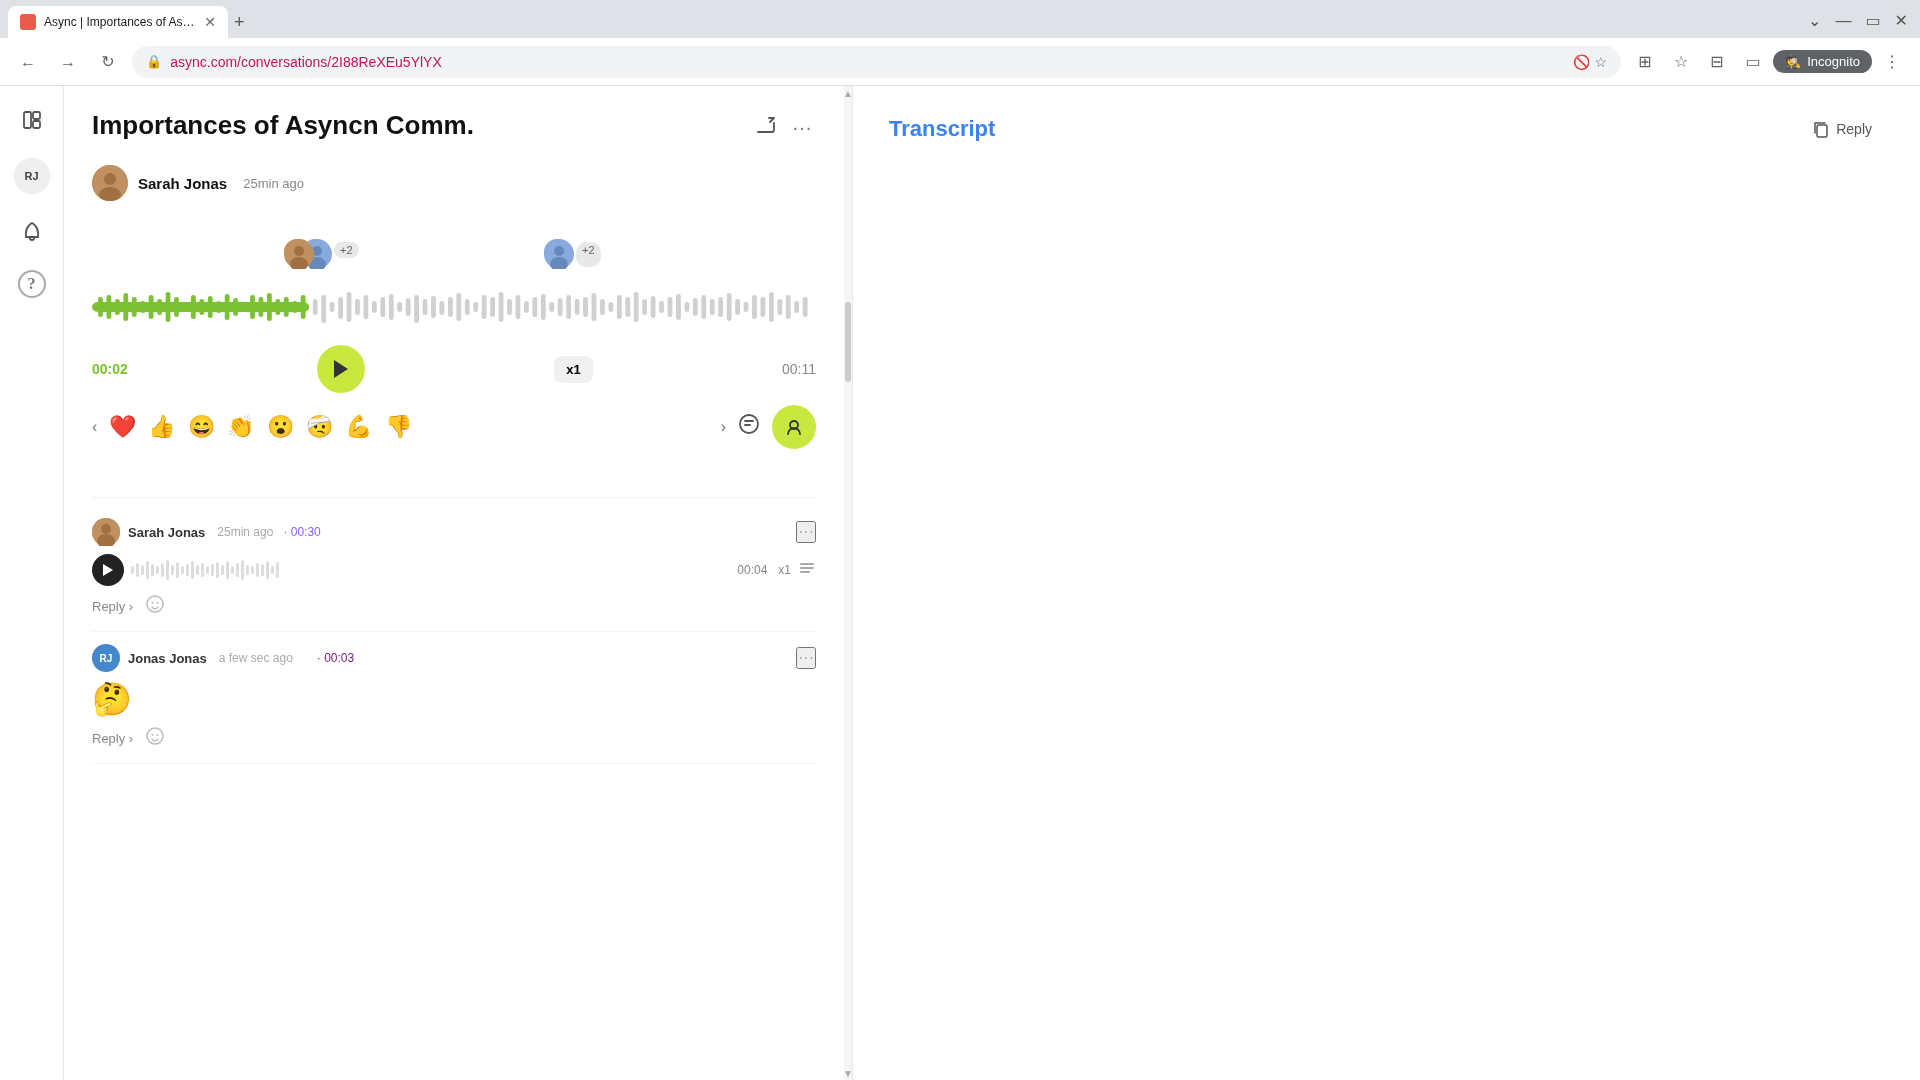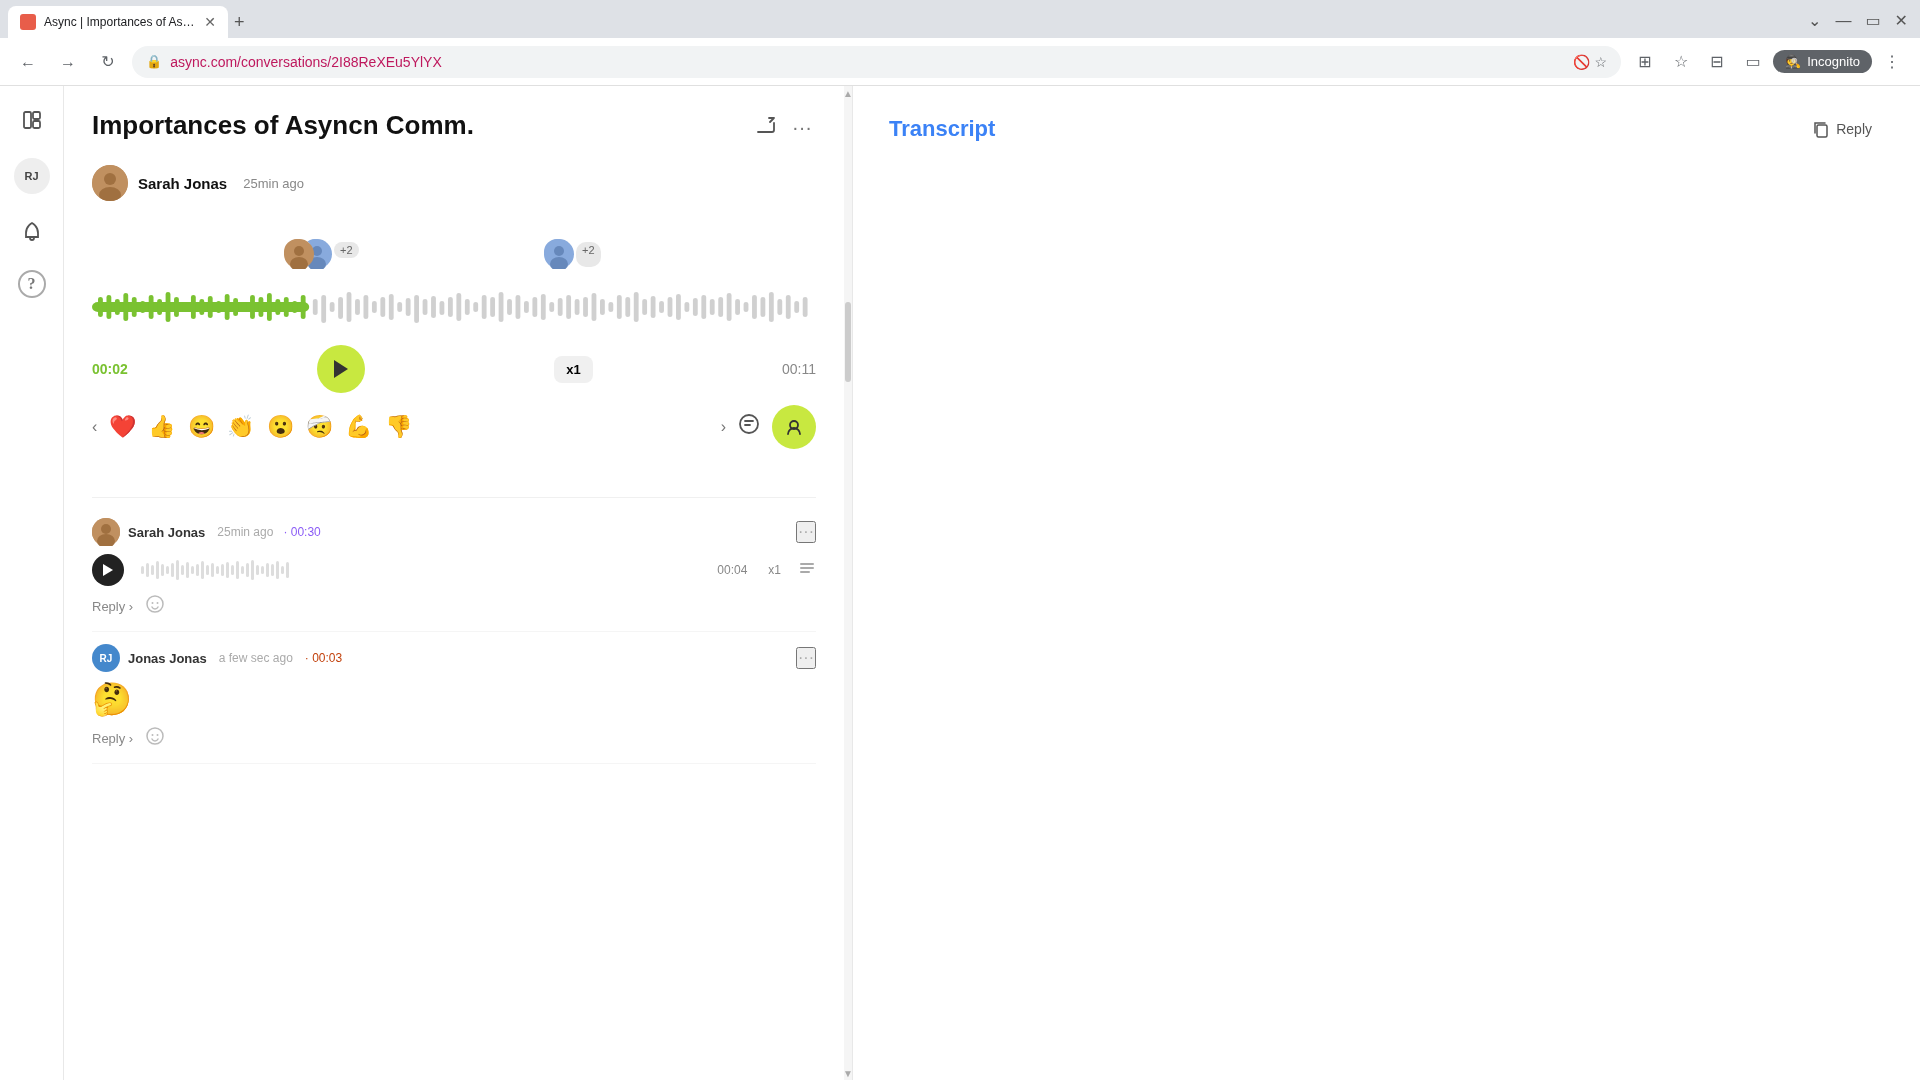--- a/index.html
+++ b/index.html
@@ -316,21 +316,21 @@
       font-weight: 600;
     }
     .comment-author { font-weight: 600; font-size: 13px; color: #333; }
     .comment-time { font-size: 12px; color: #aaa; }
     .comment-duration { font-size: 12px; color: #aaa; }
     .comment-more { margin-left: auto; color: #aaa; cursor: pointer; font-size: 16px; }
 
     .mini-audio-player {
       display: flex;
       align-items: center;
-      gap: 17px;
+      gap: 7px;
       margin-bottom: 8px;
     }
     .mini-play-btn {
       width: 32px;
       height: 32px;
       background: #222;
       border-radius: 50%;
       border: none;
       cursor: pointer;
       display: flex;
@@ -786,21 +786,21 @@
                 </svg>
             </button>
           </div>
         </div>
 
         <div class="comment-item">
           <div class="comment-header">
             <div class="comment-rj-avatar">RJ</div>
             <span class="comment-author">Jonas Jonas</span>
             <span class="comment-time" style="font-size:12px; color:#aaa; margin-left:4px;">a few sec ago</span>
-            <span class="comment-duration" style="font-size:12px; color:#c2410c; margin-left:4px;">· 00:03</span>
+            <span class="comment-duration" style="font-size:12px; color:#701a75; margin-left:16px;">· 00:03</span>
             <button class="comment-more">···</button>
           </div>
           <div class="comment-emoji">🤔</div>
           <div class="comment-actions">
             <button class="reply-btn">
               <span>Reply ›</span>
             </button>
             <button class="react-btn">
               <svg width="20" height="20" viewBox="0 0 20 20" fill="none">
                   <circle cx="10" cy="10" r="8" stroke="#bbb" stroke-width="1.5"></circle>

